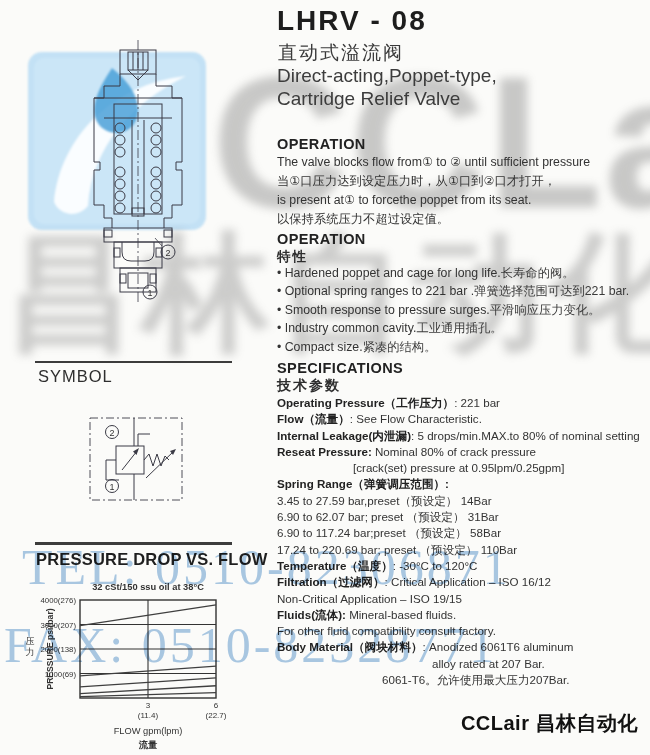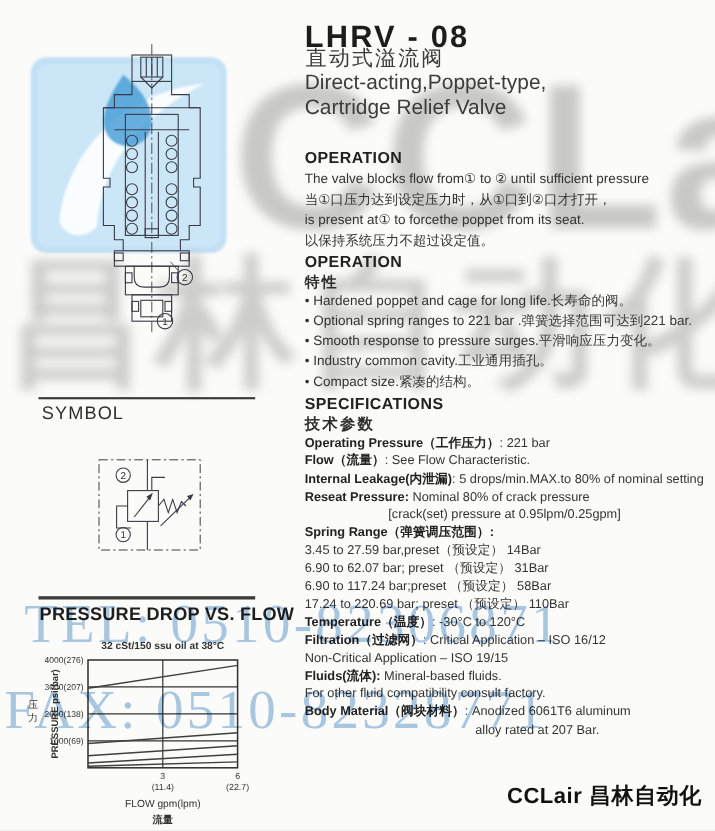--- a/index.html
+++ b/index.html
@@ -12,21 +12,21 @@
   .wm-brand2{position:absolute;left:6px;top:208px;font-size:128px;font-weight:bold;
              color:#6f6f6f;opacity:.33;filter:blur(5px);letter-spacing:8px;white-space:nowrap;z-index:1;}
   .wm-telfax{position:absolute;z-index:5;font-family:"Liberation Serif","DejaVu Serif",serif;
              font-size:50px;letter-spacing:3px;color:#9cc0e2;opacity:.85;mix-blend-mode:multiply;
              white-space:nowrap;pointer-events:none;filter:blur(.6px);}
   .wm-tel{left:22px;top:538px;}
   .wm-fax{left:4px;top:616px;}
   
   .content{position:absolute;inset:0;z-index:2;}
   .abs{position:absolute;}
-  .model{left:277px;top:18px;font-size:28px;font-weight:bold;letter-spacing:2px;color:#1d1d1d;text-align:center;}
+  .model{left:277px;top:5px;font-size:28px;font-weight:bold;letter-spacing:2px;color:#1d1d1d;text-align:center;}
   .title-zh{left:278px;top:40px;font-size:19px;color:#3a3a3a;letter-spacing:2px;}
   .subtitle{left:277px;top:64px;font-size:19px;line-height:23px;color:#3c3c3c;}
   .sec-head{font-size:14.5px;font-weight:bold;color:#222;letter-spacing:.4px;}
   .sec-head-zh{font-size:13.5px;color:#2e2e2e;font-weight:bold;letter-spacing:2px;}
   .op-lines{left:277px;top:153px;width:366px;}
   .op-line{font-size:12.3px;line-height:19px;color:#333;}
   .feat-rows{left:277px;top:264px;width:364px;}
   .feat-row{display:flex;justify-content:flex-start;font-size:12.3px;line-height:18.4px;color:#333;}
   .feat-zh{color:#3a3a3a;}
   .spec-lines{left:277px;top:395px;width:368px;}
@@ -107,20 +107,21 @@
         <div class="spec-line">6.90 to 62.07 bar; preset （预设定） 31Bar</div>
         <div class="spec-line">6.90 to 117.24 bar;preset （预设定） 58Bar</div>
         <div class="spec-line">17.24 to 220.69 bar; preset （预设定） 110Bar</div>
         <div class="spec-line"><span class="spec-label">Temperature（温度）</span>: -30°C to 120°C</div>
         <div class="spec-line"><span class="spec-label">Filtration（过滤网）</span>: Critical Application – ISO 16/12</div>
         <div class="spec-line">Non-Critical Application – ISO 19/15</div>
         <div class="spec-line"><span class="spec-label">Fluids(流体):</span> Mineral-based fluids.</div>
         <div class="spec-line">For other fluid compatibility consult factory.</div>
         <div class="spec-line"><span class="spec-label">Body Material（阀块材料）</span>: Anodized 6061T6 aluminum</div>
         <div class="spec-line" style="padding-left: 155px;">alloy rated at 207 Bar.</div>
+        <div class="spec-line" style="padding-left: 105px;">6061-T6。允许使用最大压力207Bar.</div>
       </div>
 
     <svg class="abs" style="left:80px;top:40px;" width="120" height="265" viewBox="0 0 120 265" stroke="#3b3b46" stroke-width="1" fill="none">
       <line x1="58" y1="0" x2="58" y2="263" stroke-dasharray="10 3 2 3" stroke-width=".8"></line>
 
       <rect x="40" y="10" width="36" height="24"></rect>
       <rect x="48" y="12" width="20" height="18"></rect>
       <line x1="53" y1="12" x2="53" y2="30"></line>
         <line x1="58" y1="12" x2="58" y2="30"></line>
         <line x1="63" y1="12" x2="63" y2="30"></line>

